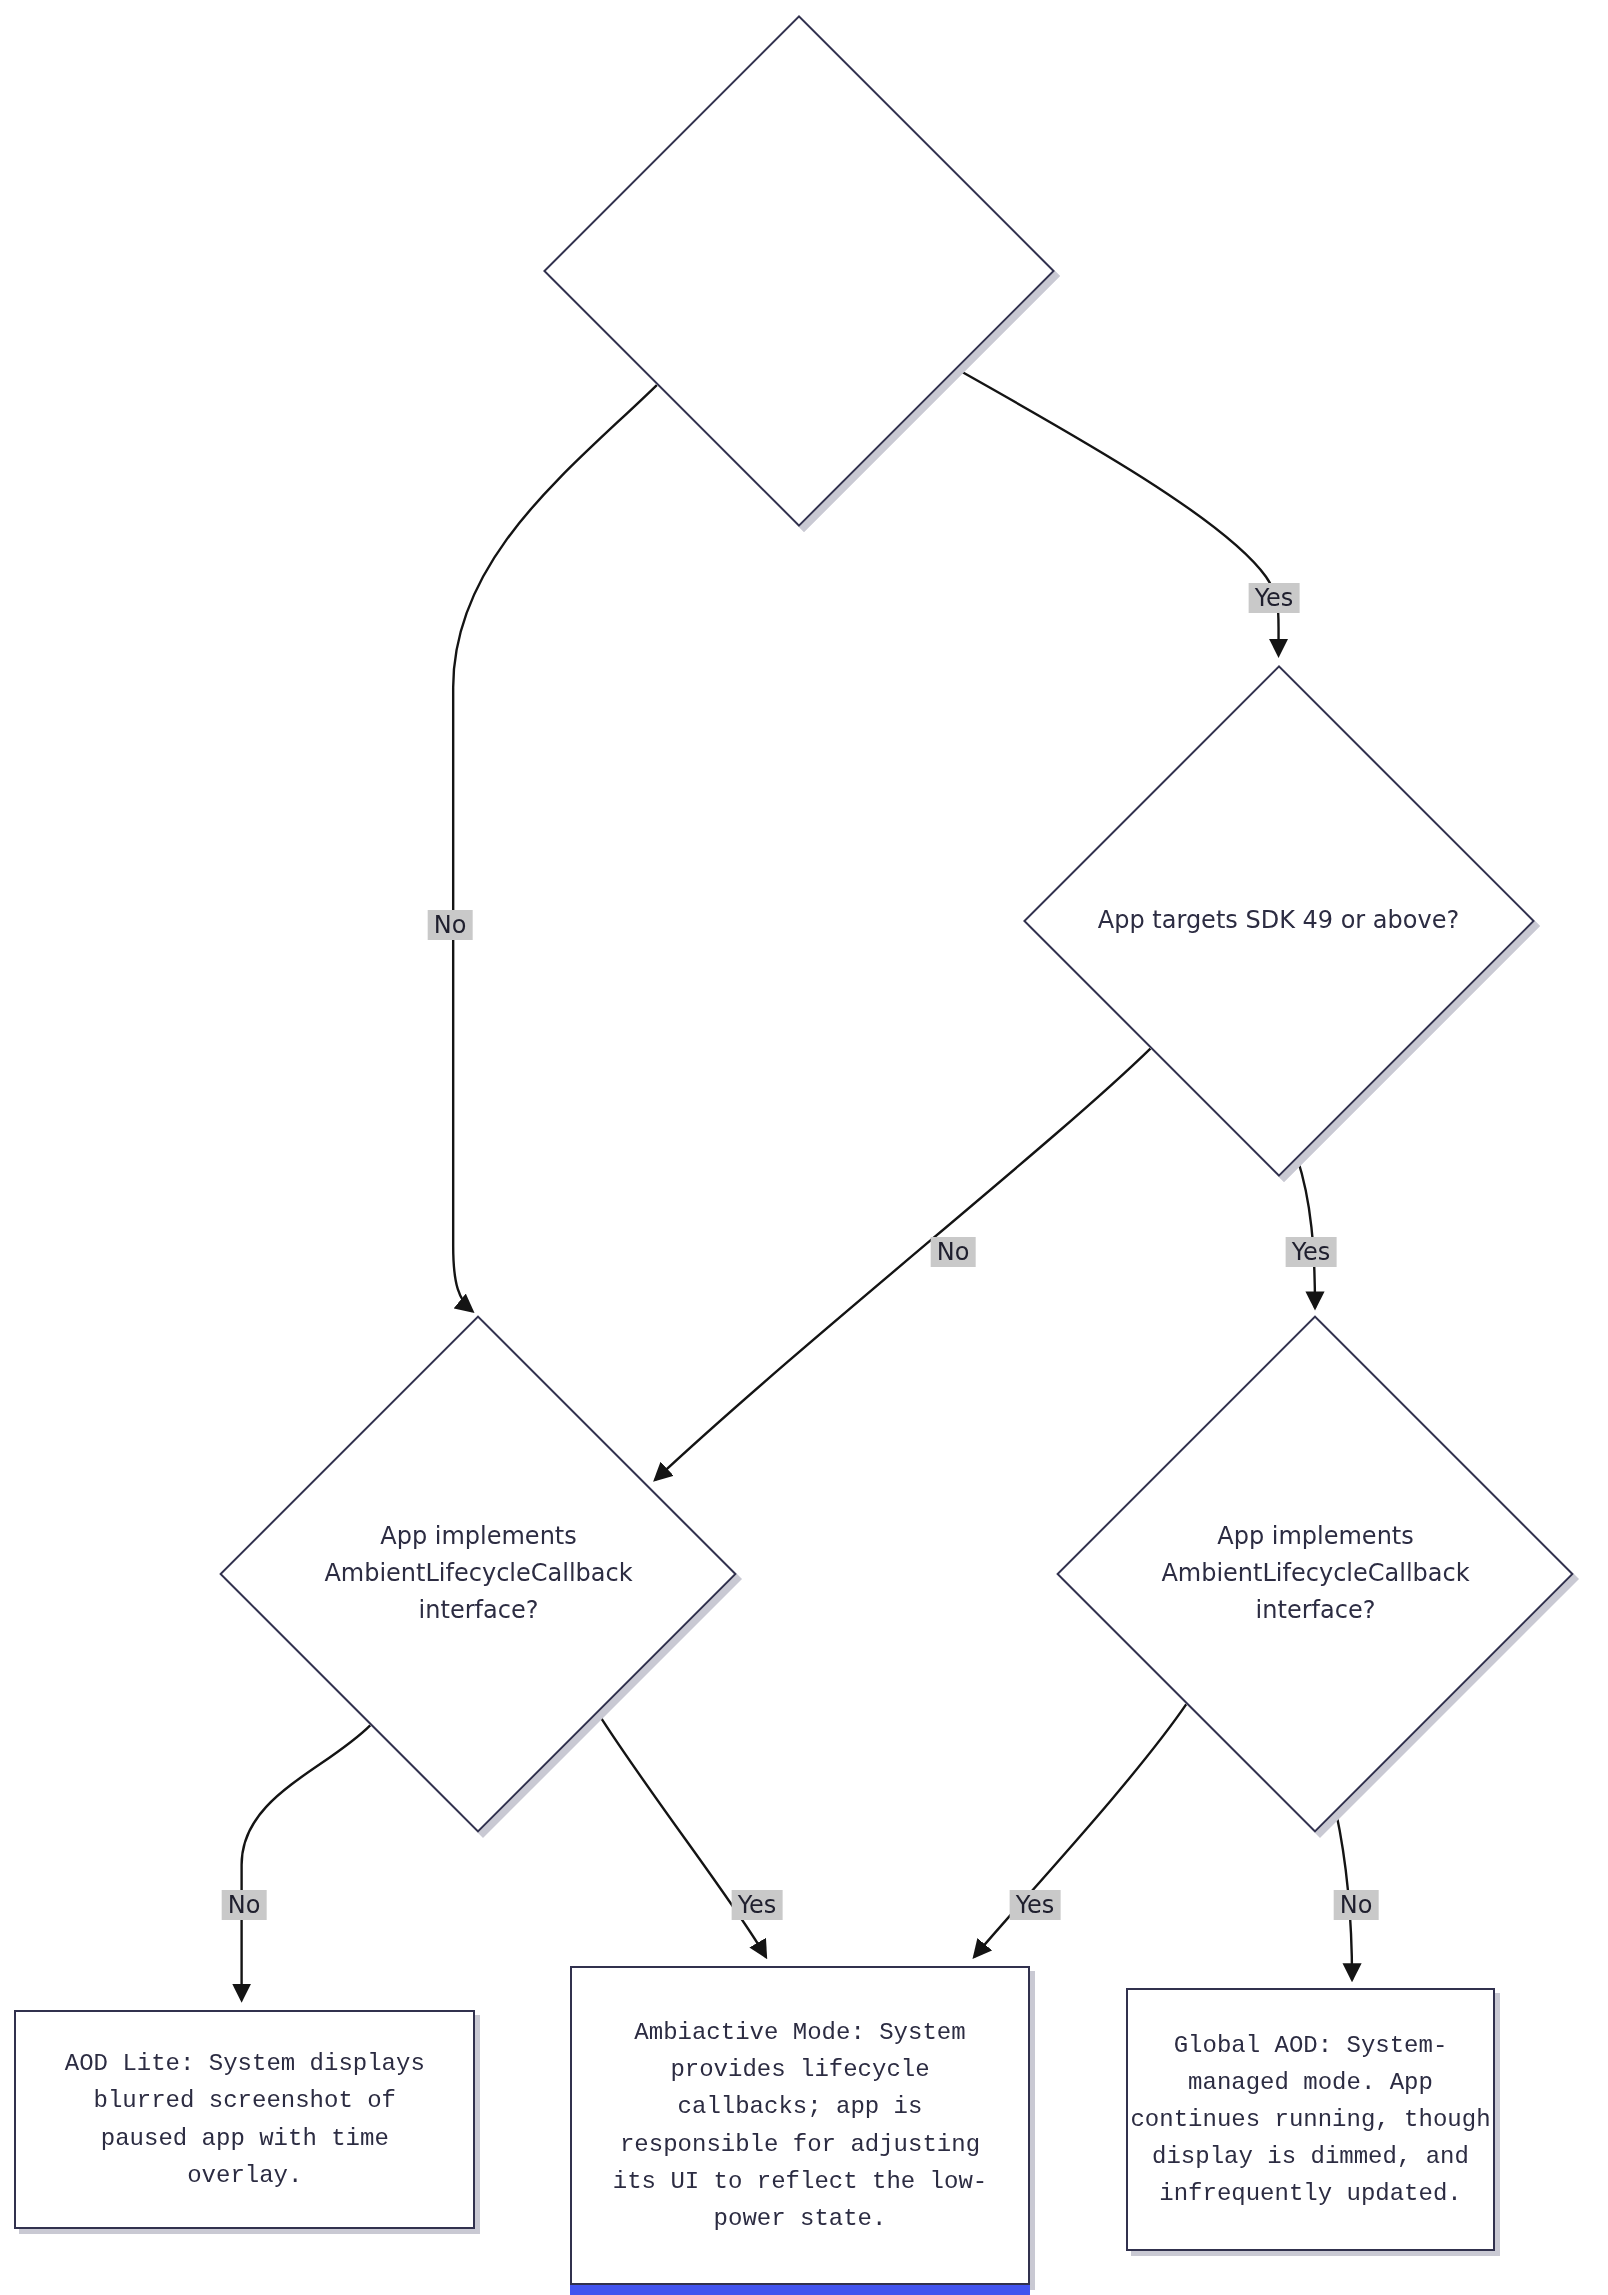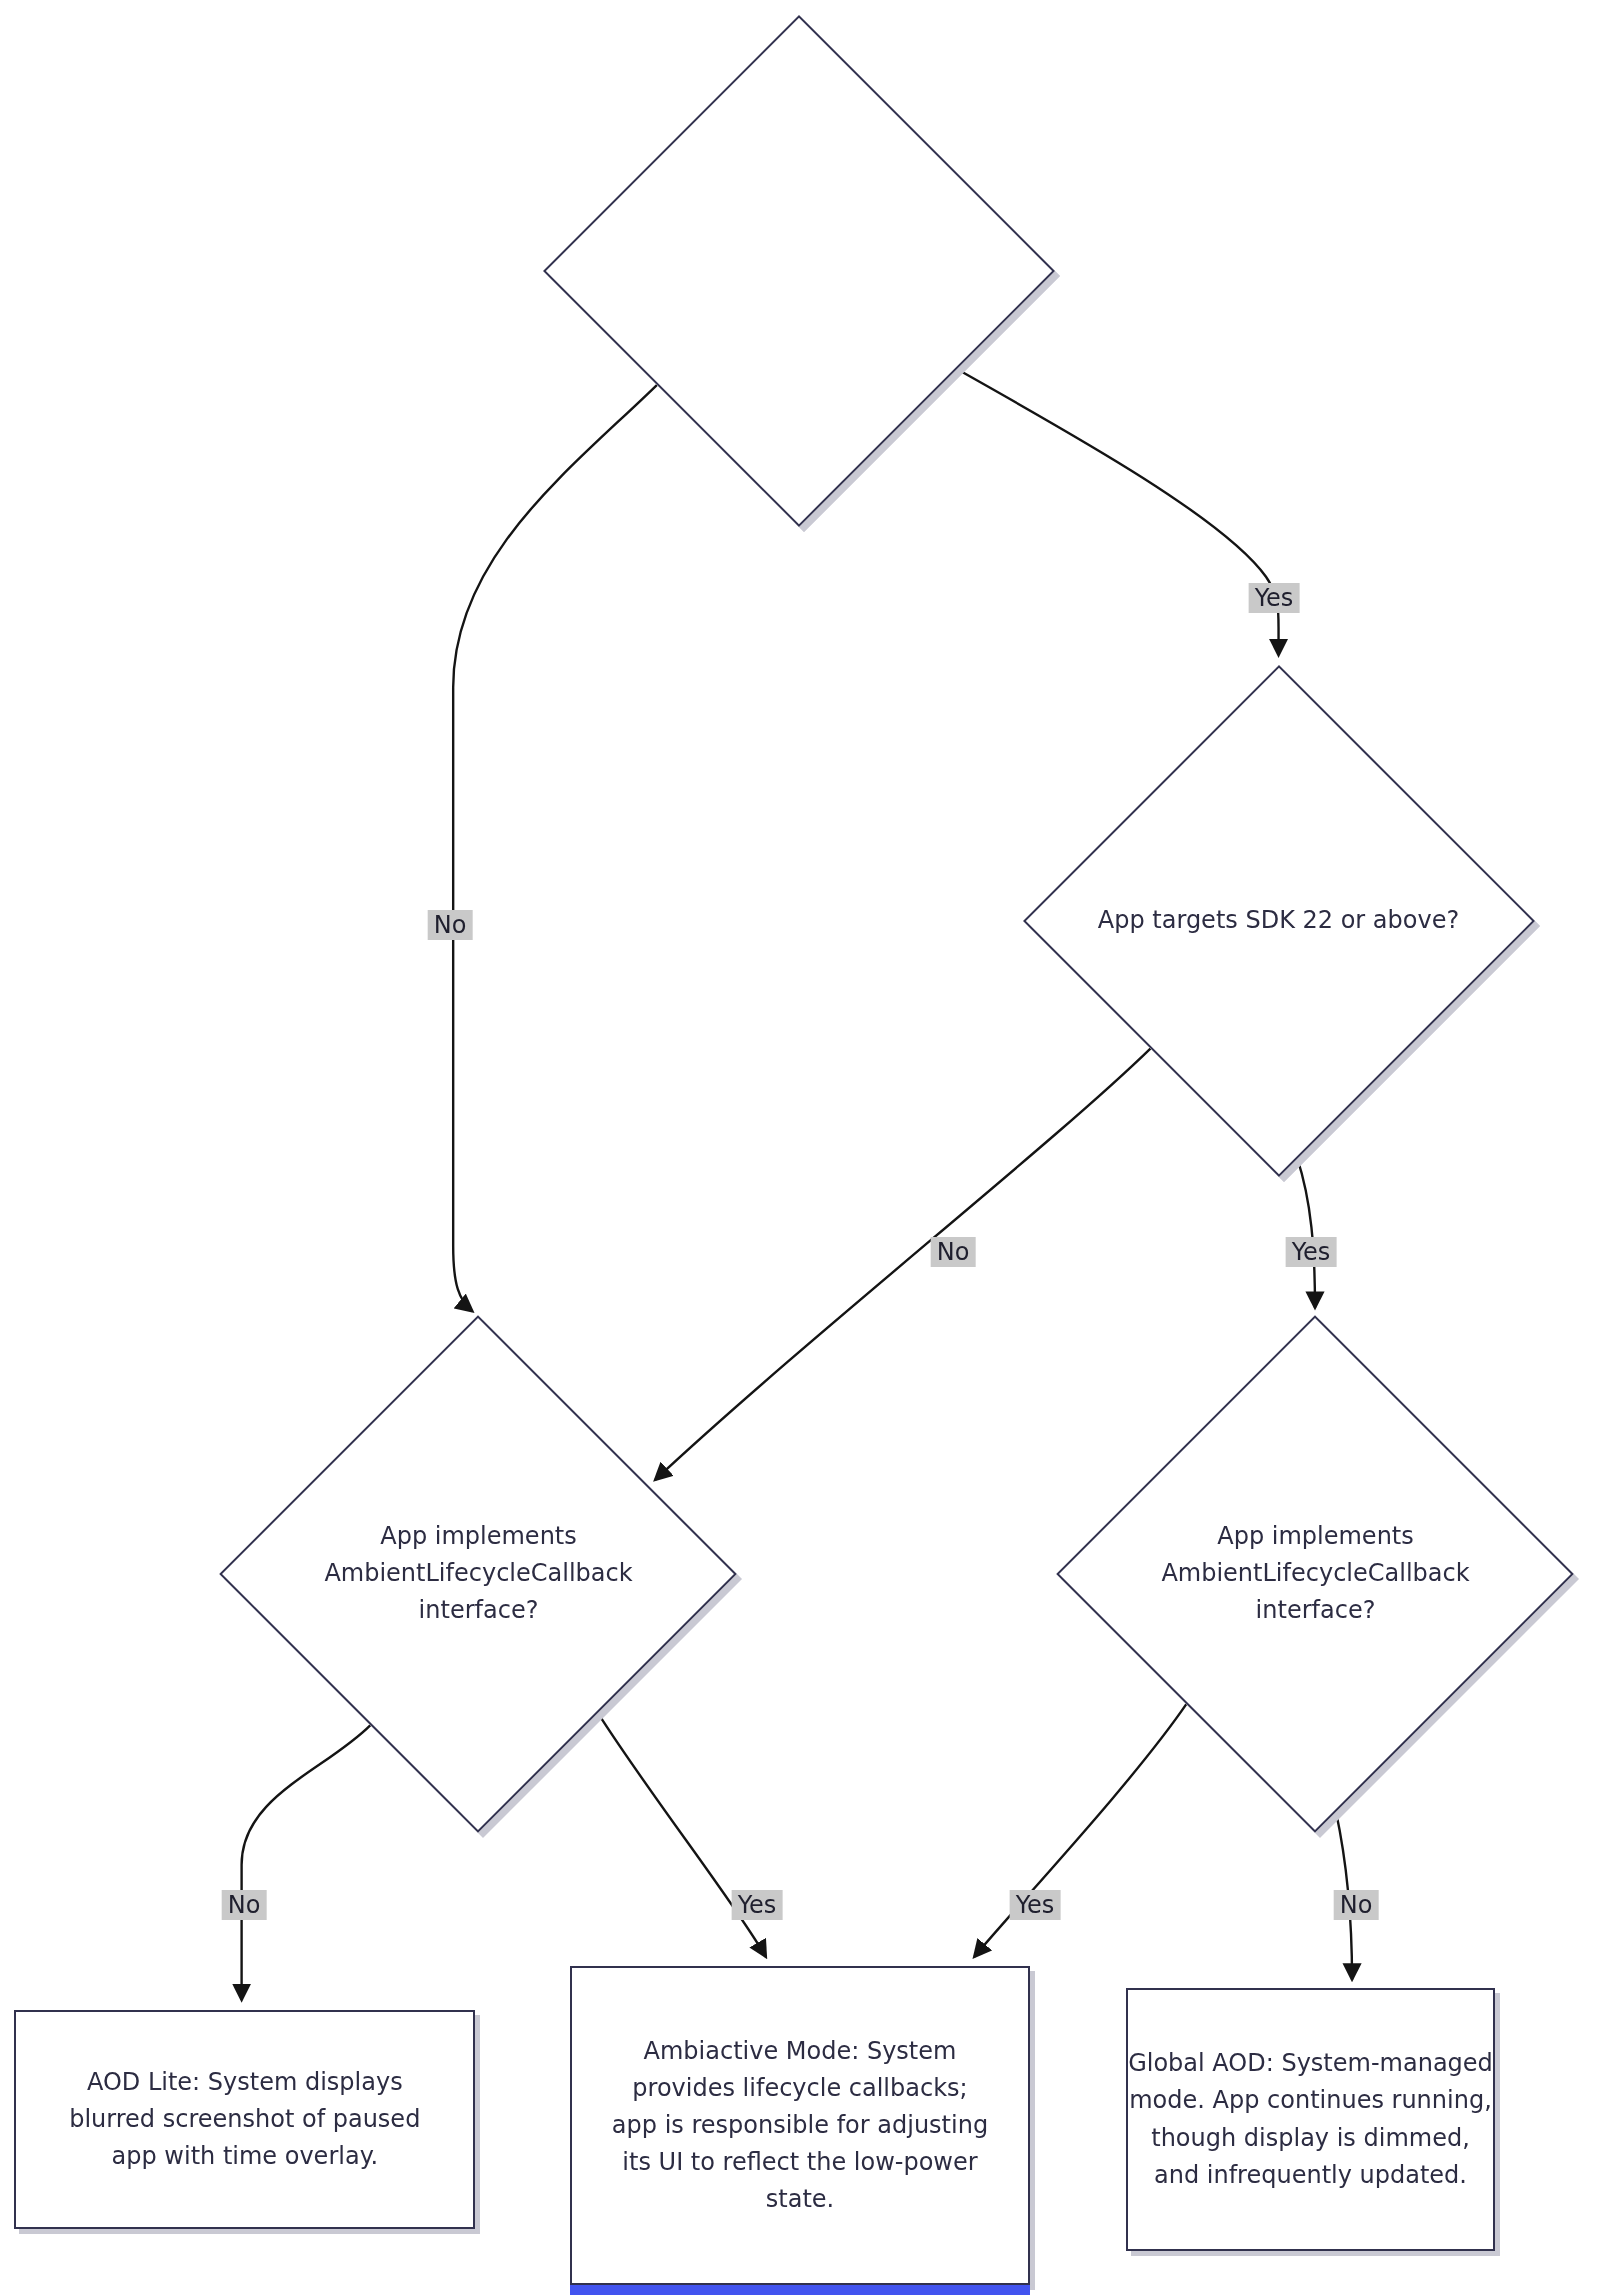--- a/index.html
+++ b/index.html
@@ -69,21 +69,21 @@
     display: flex;
     align-items: center;
     justify-content: center;
     text-align: center;
     color: #2c2c42;
     font-size: 24px;
     line-height: 1.55;
     filter: drop-shadow(5.4px 5.4px 0 #c9c9d3);
     z-index: 2;
   }
-  .outcome-text { margin: 0 auto; }
+  .outcome-text { margin: 0 auto; font-family: Liberation Mono, monospace; }
 
   .accent-bar {
     position: absolute;
     background: #4254ef;
     z-index: 5;
   }
 </style>
 </head>
 <body>
 
@@ -105,21 +105,21 @@
     <path class="edge-path" marker-end="url(#arrow)" d="M 2235 3031 C 2252 3110, 2262 3200, 2262 3312"></path>
   </svg>
 
   <div class="diamond-wrap" style="left:618px; top:90px; width:362px; height:362px;">
     <div class="diamond-shape"></div>
   </div>
 
   <div class="diamond-wrap" style="left:1098px; top:740px; width:362px; height:362px;">
     <div class="diamond-shape"></div>
   </div>
-  <div class="node-label" style="left:1093px; top:801px; width:371px; height:239px;">App targets SDK 22 or above?</div>
+  <div class="node-label" style="left:1093px; top:801px; width:371px; height:239px;">App targets SDK 49 or above?</div>
 
   <div class="diamond-wrap" style="left:295px; top:1391px; width:366px; height:366px;">
     <div class="diamond-shape"></div>
   </div>
   <div class="node-label" style="left:281px; top:1448px; width:395px; height:251px;">App implements AmbientLifecycleCallback interface?</div>
 
   <div class="diamond-wrap" style="left:1132px; top:1391px; width:366px; height:366px;">
     <div class="diamond-shape"></div>
   </div>
   <div class="node-label" style="left:1118px; top:1448px; width:395px; height:251px;">App implements AmbientLifecycleCallback interface?</div>

